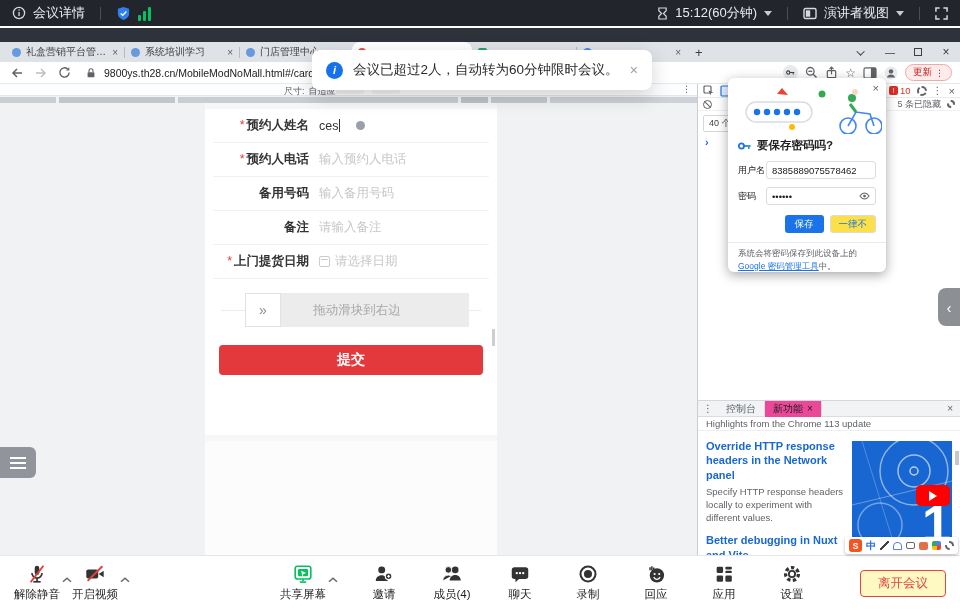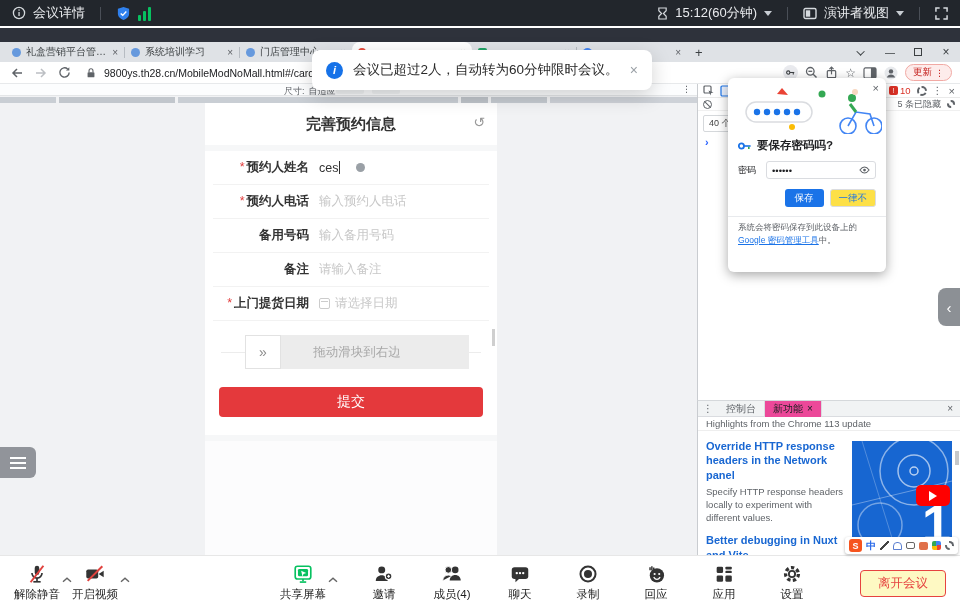--- a/index.html
+++ b/index.html
@@ -61,21 +61,21 @@
   .fval { margin-left:10px; color:#333; display:flex; align-items:center; }
   .fph { margin-left:10px; color:#c7c7c7; display:flex; align-items:center; gap:5px; }
   .caret-i { display:inline-block; width:1px; height:13px; background:#333; margin-left:1px; }
   .graydot { width:9px; height:9px; border-radius:50%; background:#9aa0a6; margin-left:16px; }
   .calic { width:11px; height:11px; border:1px solid #ccc; border-radius:2px; position:relative; }
   .calic:before { content:""; position:absolute; left:1px; right:1px; top:2px; height:1px; background:#ccc; }
   .sliderzone { position:relative; height:34px; margin-top:14px; }
   .sline { position:absolute; left:16px; right:16px; top:17px; height:1px; background:#ececec; }
   .strack { position:absolute; left:40px; right:28px; top:0; height:34px; background:#ececec; display:flex; align-items:center; justify-content:center; color:#a8a8a8; font-size:12.5px; }
   .shandle { position:absolute; left:40px; top:0; width:36px; height:34px; background:#fff; border:1px solid #e2e2e2; display:flex; align-items:center; justify-content:center; color:#8c8c8c; font-size:14px; }
-  .submit { margin:18px 14px 0; height:30px; background:#e4393c; border-radius:4px; color:#fff; font-size:14px; display:flex; align-items:center; justify-content:center; }
+  .submit { margin:18px 14px 0; height:30px; background:#e4393c; border-radius:4px; color:#fff; font-size:14px; display:flex; align-items:center; justify-content:center;font-weight:bold; }
   .pagefoot { position:absolute; left:0; right:0; top:332px; bottom:0; background:#fcfcfd; border-top:6px solid #f6f7f8; }
   .pg-scroll { position:absolute; right:2px; top:226px; width:3px; height:17px; background:#cfcfcf; }
 
   
   .dtpanel { left:697px; top:84px; width:263px; height:316px; background:#fff; border-left:1px solid #c9ccd0; }
   .dtrow1 { height:14px; border-bottom:1px solid #eaeaea; display:flex; align-items:center; gap:6px; padding:0 5px; }
   .dtrow2 { height:13px; border-bottom:1px solid #f0f0f0; display:flex; align-items:center; gap:6px; padding:0 5px; font-size:9px; color:#5f6368; }
   .dt-spacer { flex:1; }
   .errbadge { display:flex; align-items:center; gap:2px; color:#d93025; font-size:9.5px; }
   .errdot { width:9px; height:9px; border-radius:2px; background:#d93025; display:inline-flex; align-items:center; justify-content:center; color:#fff; font-size:7px; }
@@ -309,24 +309,20 @@
   <div class="abs mediabar">
     <div style="left:0;width:56px;background:#c9ced4"></div>
     <div style="left:59px;width:116px;background:#c1c6cc"></div>
     <div style="left:178px;width:280px;background:#c9ced4"></div>
     <div style="left:461px;width:27px;background:#bec3c9"></div>
     <div style="left:491px;width:56px;background:#c5cad0"></div>
     <div style="left:550px;width:147px;background:#ced2d8"></div>
   </div>
 
   <div class="abs page">
-    <div class="pform-head">
-      <span>完善预约信息</span>
-      <span class="undo">↺</span>
-    </div>
     <div class="pband"></div>
 
     <div class="frow">
       <span class="lblwrap"><span class="req">*</span><span>预约人姓名</span></span>
       <span class="fval">
           <span>ces</span>
           <span class="caret-i"></span>
           <span class="graydot"></span>
         </span>
     </div>
@@ -467,20 +463,26 @@
     </svg>
     <div class="pw-title">
       <svg width="13" height="10" viewBox="0 0 13 10">
           <circle cx="3.4" cy="5" r="2.6" fill="none" stroke="#1a73e8" stroke-width="1.8"></circle>
           <rect x="6" y="4.2" width="6.6" height="1.6" fill="#1a73e8"></rect>
           <rect x="10" y="5.8" width="1.6" height="2.2" fill="#34a853"></rect>
         </svg>
       <span>要保存密码吗?</span>
     </div>
     <div class="pw-row">
+      <span class="pw-lbl">用户名</span>
+      <span class="pw-input">
+          <span class="grow">8385889075578462</span>
+        </span>
+    </div>
+    <div class="pw-row">
       <span class="pw-lbl">密码</span>
       <span class="pw-input">
         <span class="grow">••••••</span>
         <svg width="11" height="8" viewBox="0 0 12 8">
             <path d="M1 4c1.6-2.3 3.3-3.3 5-3.3S9.4 1.7 11 4C9.4 6.3 7.7 7.3 6 7.3S2.6 6.3 1 4z" fill="none" stroke="#5f6368" stroke-width="1.1"></path>
             <circle cx="6" cy="4" r="1.5" fill="#5f6368"></circle>
           </svg>
       </span>
     </div>
     <div class="pw-btns">

